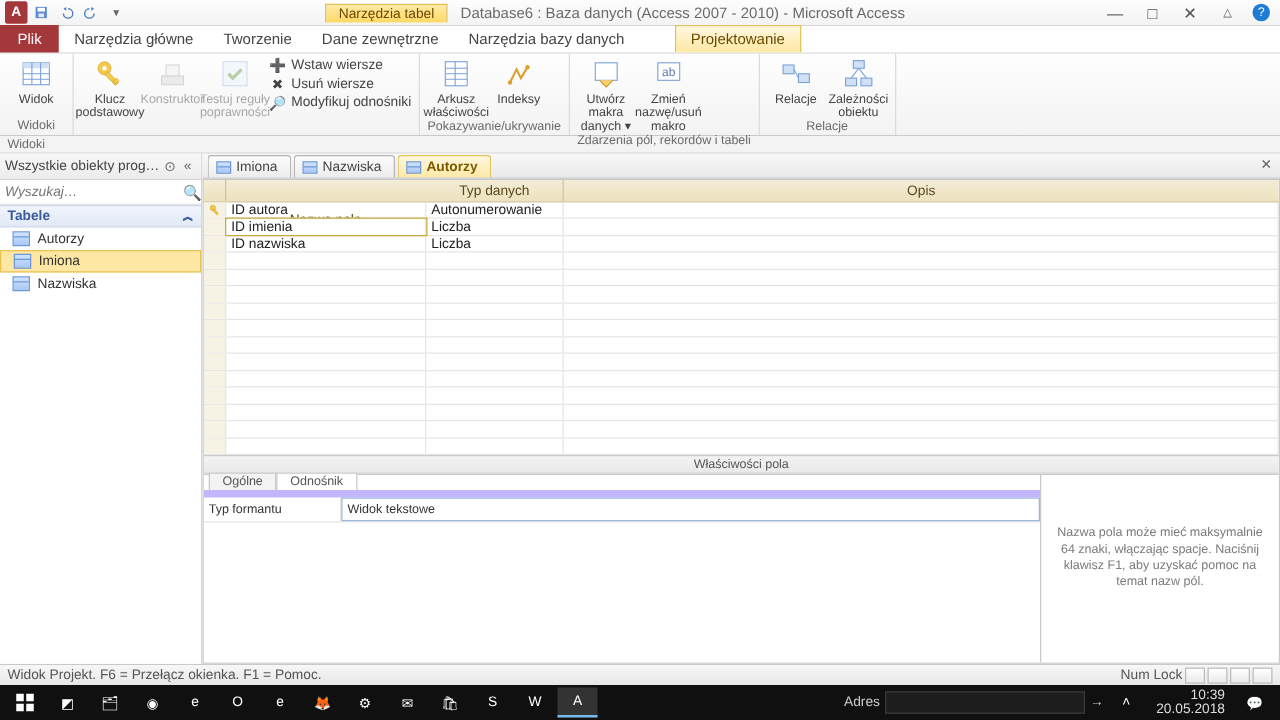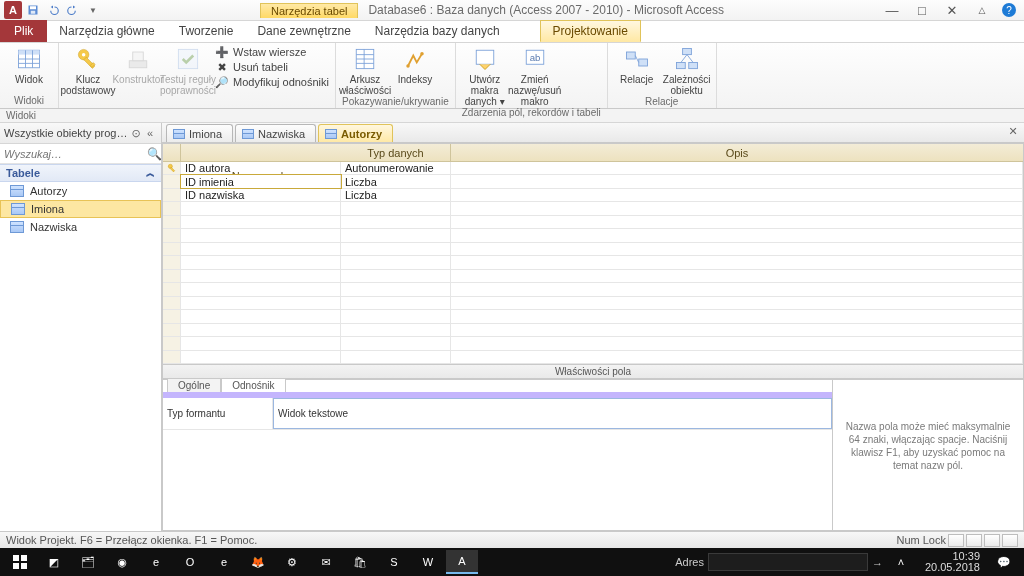--- a/index.html
+++ b/index.html
@@ -80,21 +80,21 @@
 .key-ic svg { width:10px; height:10px; }
 
 .prop-split-label { height:16px; background:linear-gradient(#f3f3f3,#e9e9e9); border-top:1px solid #c9c9c9; border-bottom:1px solid #c9c9c9; text-align:center; color:#555; font-size:10px; display:flex; align-items:center; justify-content:center; }
 
 .prop-area { height:170px; display:flex; background:#fff; border-top:1px solid #c9c9c9; }
 .prop-left { flex:1; display:flex; flex-direction:column; border-right:1px solid #c9c9c9; }
 .prop-tabs { height:18px; display:flex; align-items:flex-end; gap:0; border-bottom:6px solid #c4b5fd; padding-left:4px; }
 .prop-tab { padding:1px 10px; border:1px solid #c9c9c9; border-bottom:none; background:#f3f3f3; color:#555; font-size:10px; }
 .prop-tab.active { background:#fff; }
 .prop-grid { flex:1; }
-.prop-row { display:flex; height:32px; border-bottom:1px solid #e6e6e6; }
+.prop-row { display:flex; height:20px; border-bottom:1px solid #e6e6e6; }
 .prop-row .pn { width:110px; border-right:1px solid #e6e6e6; padding:0 4px; color:#333; display:flex; align-items:center; font-size:10px; }
 .prop-row .pv { flex:1; padding:0 4px; color:#333; display:flex; align-items:center; font-size:10px; border:1px solid #9bb7e0; }
 .prop-help { width:190px; padding:40px 8px 0 8px; text-align:center; color:#7a7a7a; font-size:10px; line-height:13px; }
 
 
 .statusbar { height:17px; background:linear-gradient(#f7f7f7,#e7e7e7); border-top:1px solid #c9c9c9; display:flex; align-items:center; padding:0 6px; color:#555; font-size:10px; }
 .statusbar .sp { flex:1; }
 .view-btn { width:16px; height:13px; border:1px solid #bdbdbd; margin-left:2px; background:linear-gradient(#fff,#eaeaea); }
 
 
@@ -214,21 +214,21 @@
         <span style="white-space:pre-line">Testuj reguły
 poprawności</span>
       </div>
       <div class="small-list">
         <div class="small-item">
             <div class="sic">➕</div>
             <span>Wstaw wiersze</span>
           </div>
         <div class="small-item">
             <div class="sic">✖</div>
-            <span>Usuń tabeli</span>
+            <span>Usuń wiersze</span>
           </div>
         <div class="small-item">
             <div class="sic">🔎</div>
             <span>Modyfikuj odnośniki</span>
           </div>
       </div>
     </div>
   </div>
 
   <div class="rgroup">

